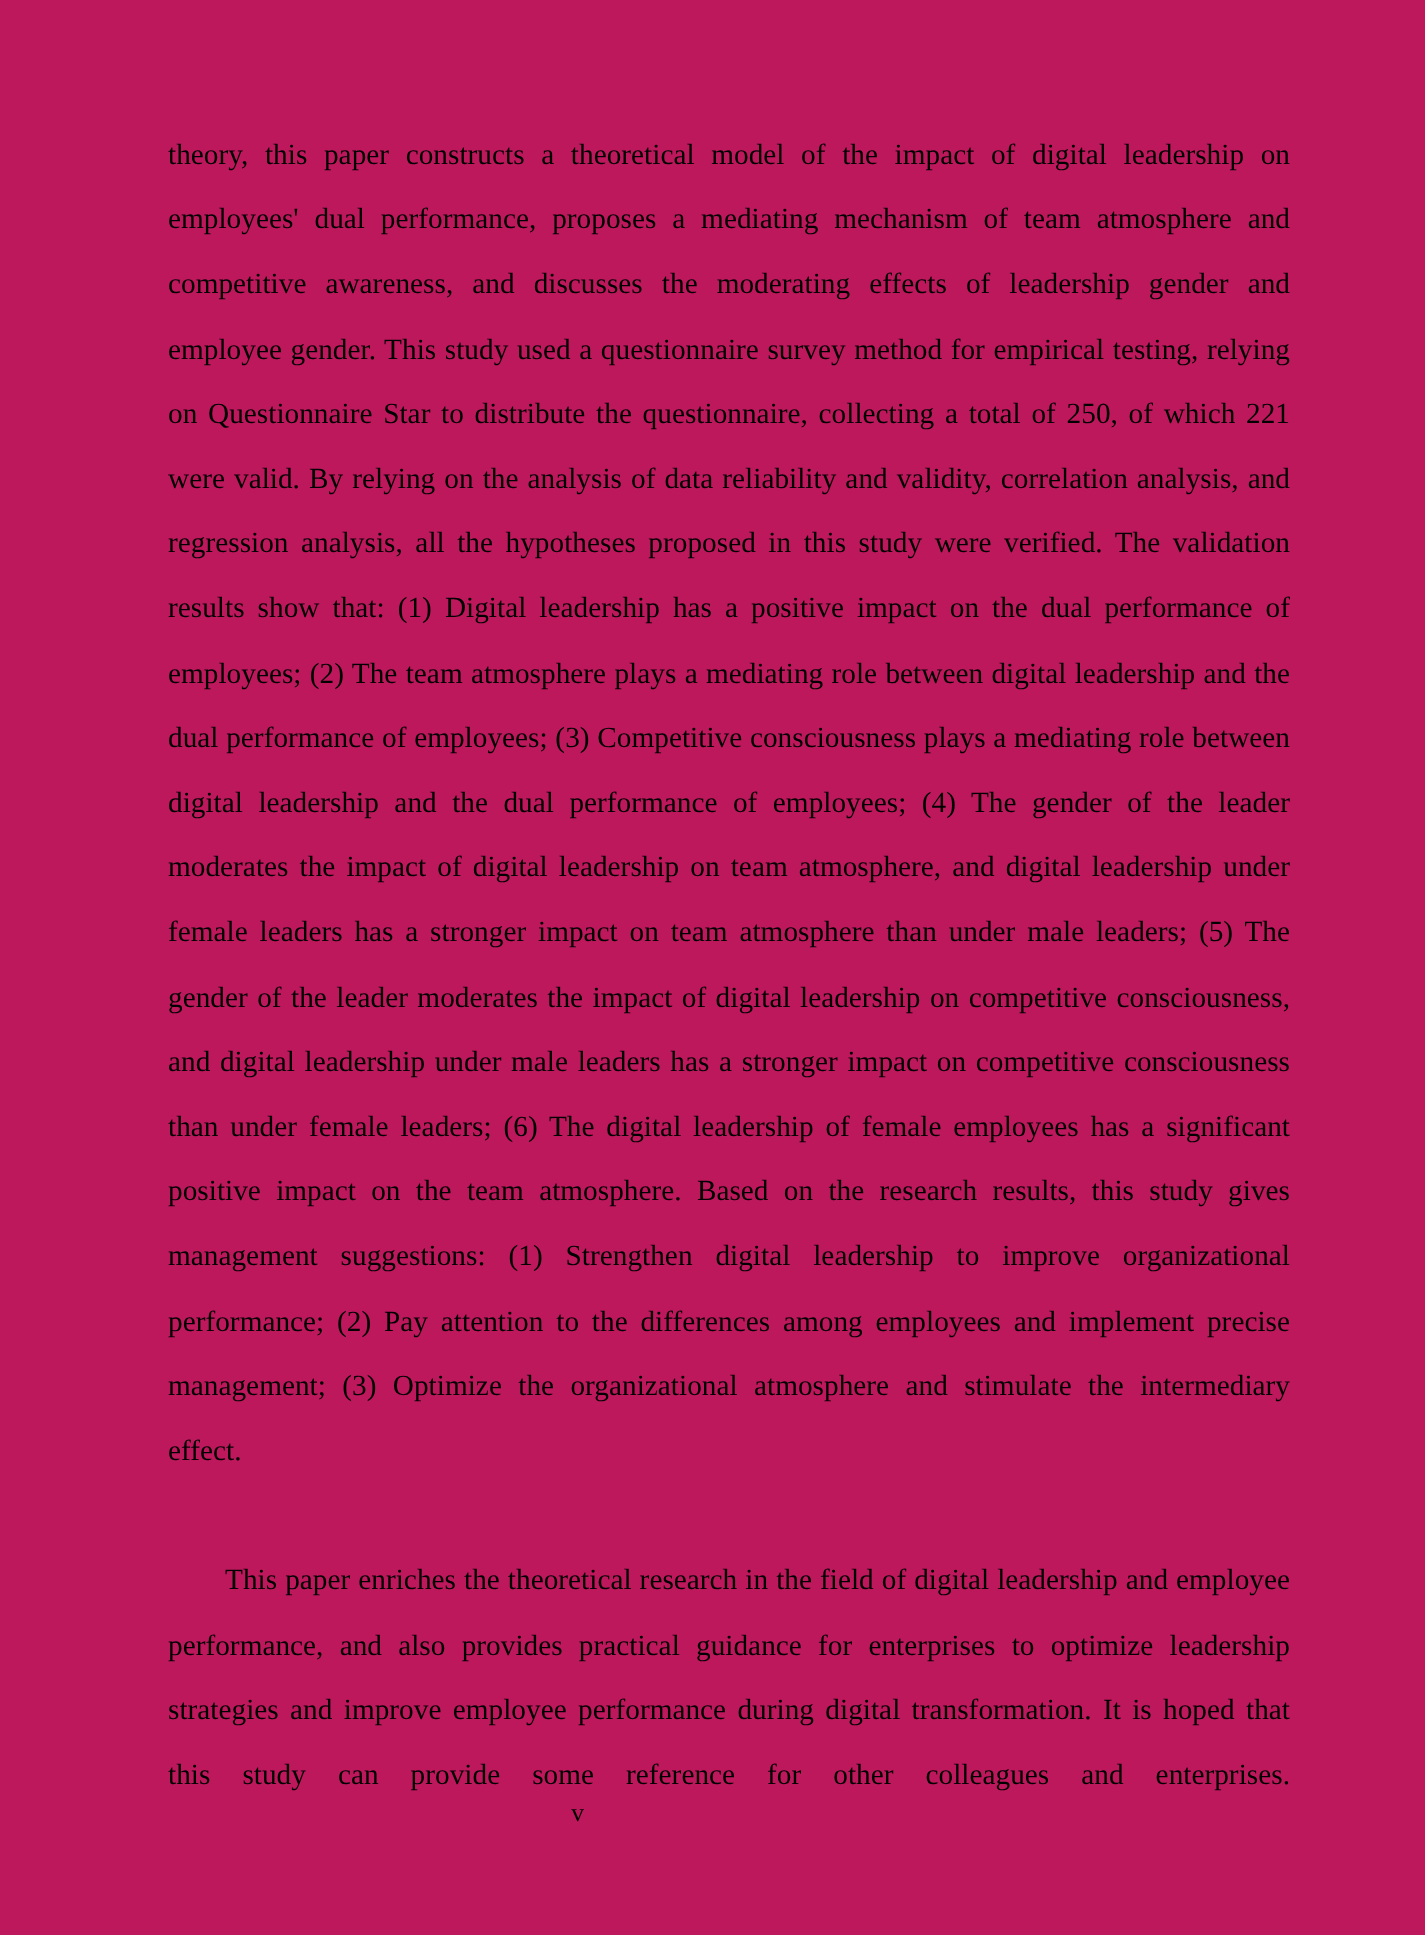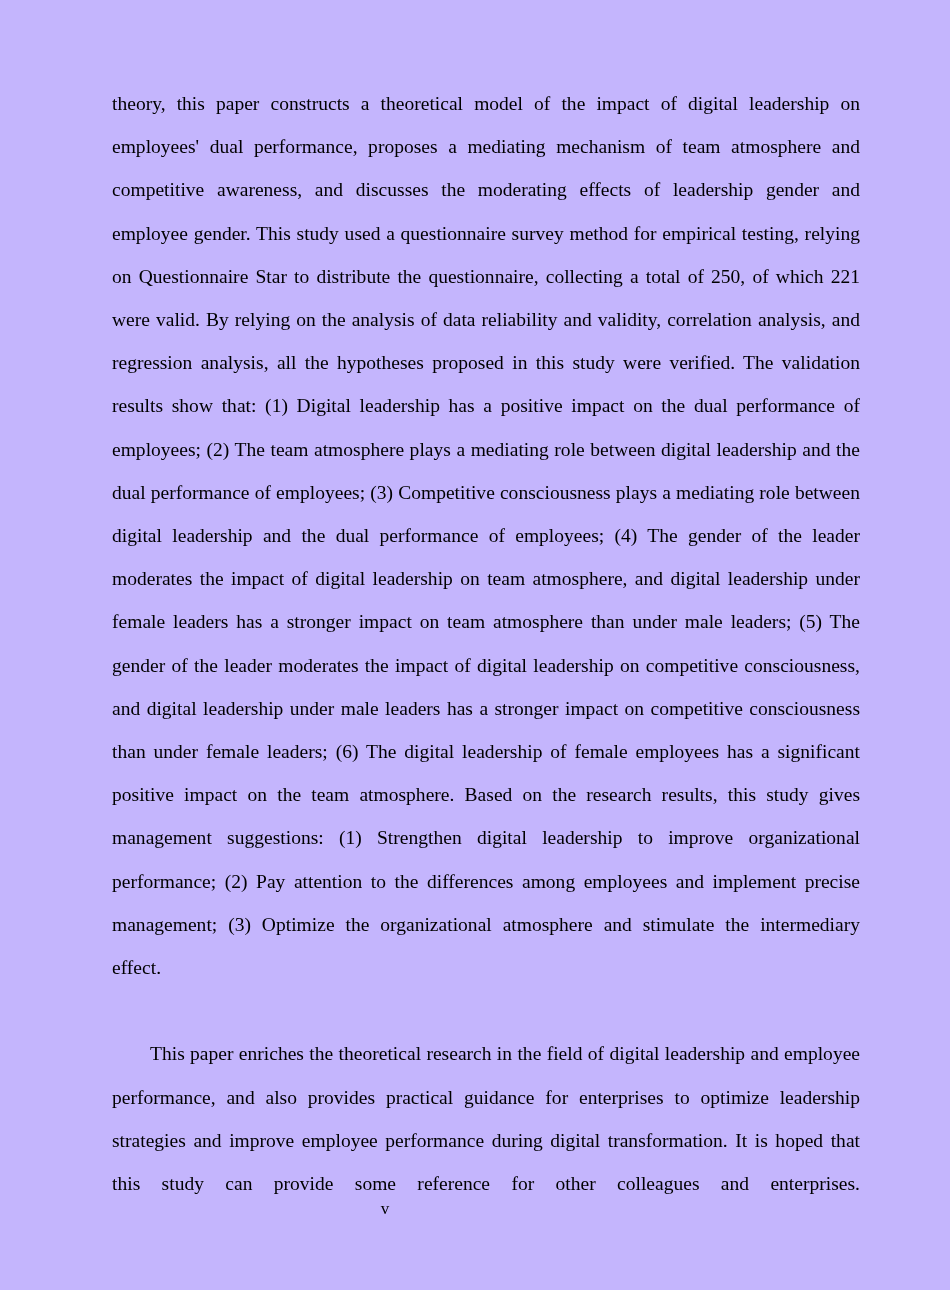--- a/index.html
+++ b/index.html
@@ -16,21 +16,21 @@
     color: #000000;
     overflow: hidden;
   }
 
   .page {
     position: absolute;
     left: 0;
     top: 0;
     width: 950px;
     height: 1290px;
-    background: #c4b5fd;
+    background: #be185d;
   }
 
   .text-block {
     position: absolute;
     left: 112px;
     top: 82px;
     width: 748px;
   }
 
   p.body-para {

